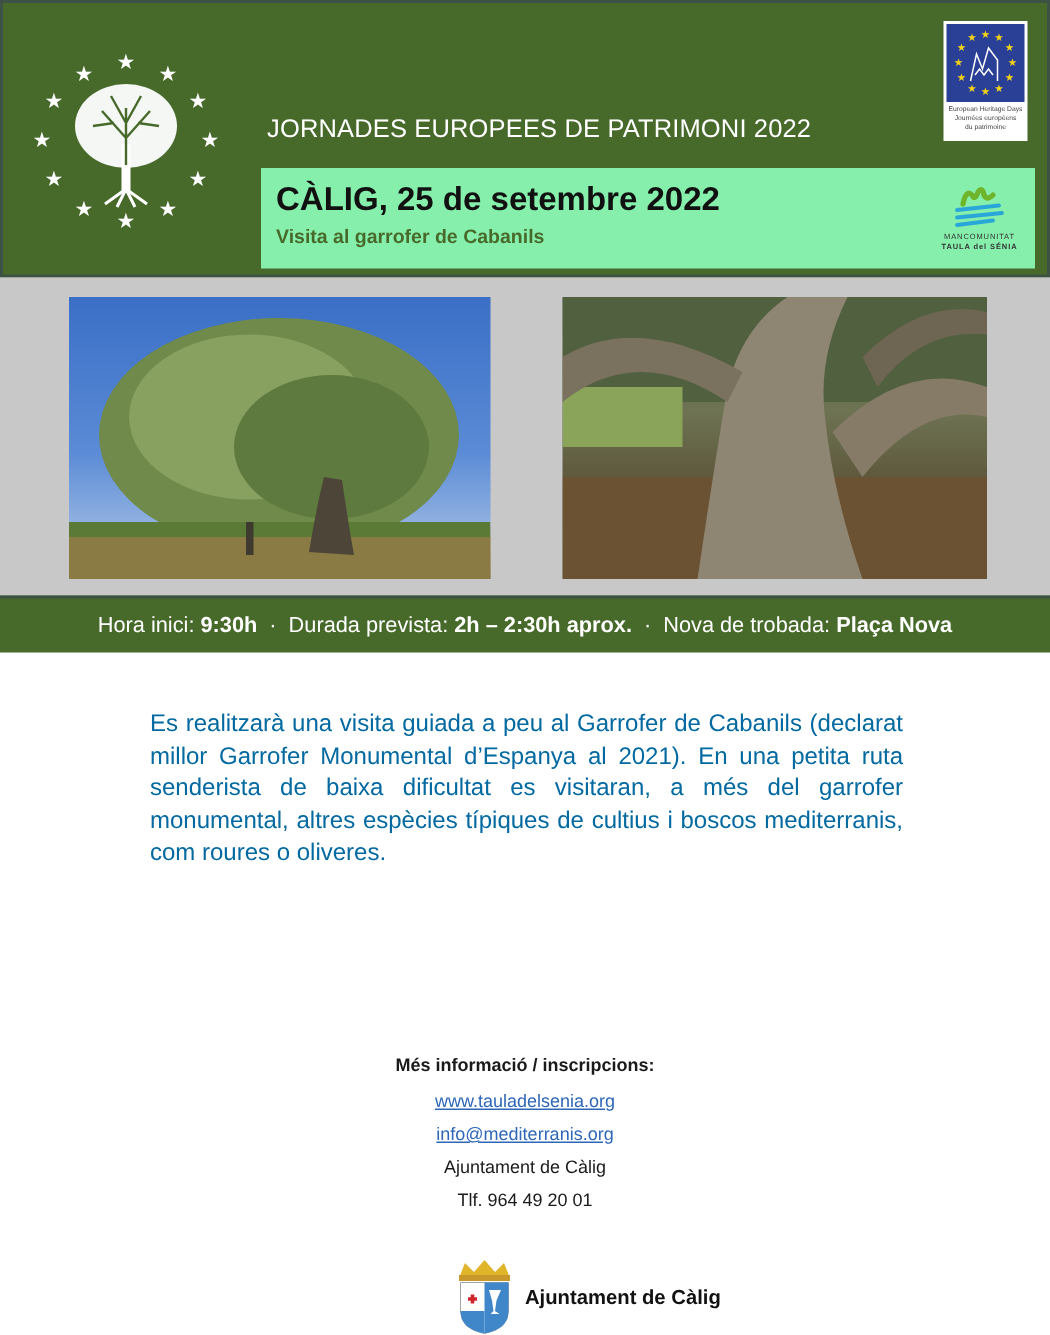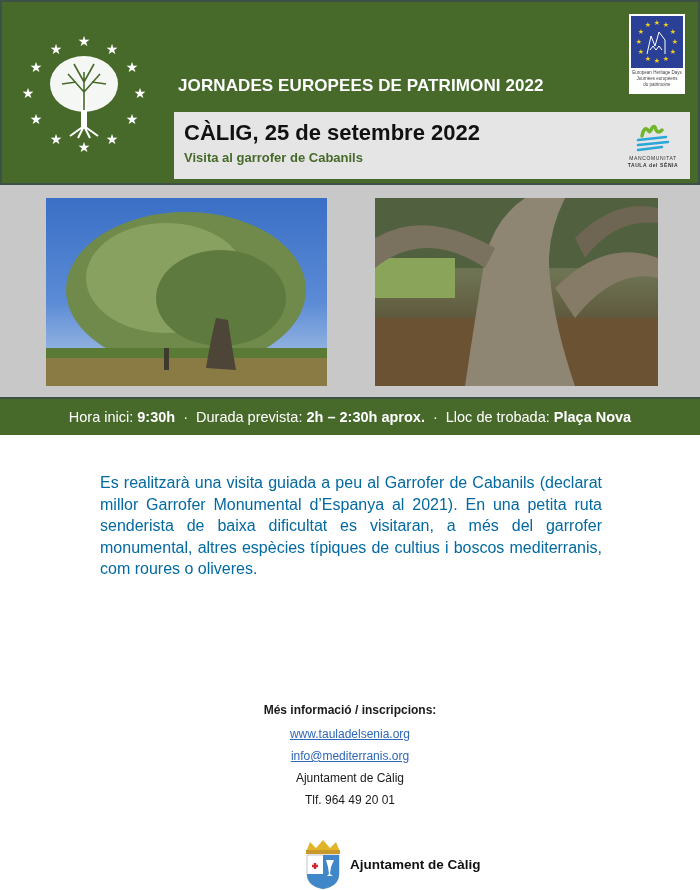--- a/index.html
+++ b/index.html
@@ -5,31 +5,31 @@
   * { box-sizing: border-box; margin: 0; padding: 0; }
   html, body { width: 700px; height: 890px; background: #ffffff; overflow: hidden; }
   body { font-family: "Liberation Sans", sans-serif; color: #1a1a1a; position: relative; }
 
   .header {
     position: absolute; left: 0; top: 0; width: 700px; height: 185px;
     background: #476a2b; border: 2px solid #3d5245;
   }
   .tree-logo { position: absolute; left: 14px; top: 24px; width: 136px; width: 136px; height: 136px; }
   .title { position: absolute; left: 176px; top: 26px; font-size: 27px; font-weight: bold; color: #ffffff; letter-spacing: 0.2px; }
-  .subtitle { position: absolute; left: 176px; top: 74px; font-size: 17px; font-weight: bold; color: #ffffff; letter-spacing: 0.1px; }
+  .subtitle { position: absolute; left: 176px; top: 74px; font-size: 17px; font-weight: normal; color: #ffffff; letter-spacing: 0.1px; }
 
   .ehd-logo {
     position: absolute; left: 627px; top: 12px; width: 56px; height: 80px; background: #ffffff;
     padding: 2px;
   }
   .ehd-flag { width: 52px; height: 52px; background: #2a3f96; position: relative; }
   .ehd-caption { font-size: 4.5px; color: #444; text-align: center; line-height: 6px; margin-top: 2px; }
 
   .white-box {
-    position: absolute; left: 172px; top: 110px; width: 516px; height: 67px; background: #e5e5e5; padding-left: 21px;
+    position: absolute; left: 172px; top: 110px; width: 516px; height: 67px; background: #86efac; padding-left: 21px;
   }
   .event-date { position: absolute; left: 10px; top: 8px; font-size: 22px; font-weight: bold; color: #111; }
   .event-sub { position: absolute; left: 10px; top: 38px; font-size: 13px; font-weight: bold; color: #476a2b; }
   .mancom-logo { position: absolute; left: 448px; top: 6px; width: 62px; height: 56px; }
   .mancom-text { position: absolute; left: 0; top: 37px; width: 62px; text-align: center; font-size: 5px; letter-spacing: 0.6px; color: #333; line-height: 7px; }
 
   .photo-strip {
     position: absolute; left: 0; top: 185px; width: 700px; height: 212px; background: #c8c8c8;
   }
   .photo { position: absolute; top: 13px; height: 188px; overflow: hidden; }
@@ -156,21 +156,21 @@
       <path d="M200 40 Q240 0 283 10 L283 25 Q240 20 210 60 Z" fill="#6e6653"></path>
     </svg>
   </div>
 </div>
 
 <div class="info-bar">
   <span>Hora inici: </span><b>9:30h</b>
   <span class="sep">·</span>
   <span>Durada prevista: </span><b>2h – 2:30h aprox.</b>
   <span class="sep">·</span>
-  <span>Lloc de trobada: </span><b>Plaça Nova</b>
+  <span>Nova de trobada: </span><b>Plaça Nova</b>
 </div>
 
 <p class="description">Es realitzarà una visita guiada a peu al Garrofer de Cabanils (declarat millor Garrofer Monumental d’Espanya al 2021). En una petita ruta senderista de baixa dificultat es visitaran, a més del garrofer monumental, altres espècies típiques de cultius i boscos mediterranis, com roures o oliveres.</p>
 
 <div class="contact">
   <div class="heading">Més informació / inscripcions:</div>
   <div class="line"><a>www.tauladelsenia.org</a></div>
   <div class="line"><a>info@mediterranis.org</a></div>
   <div class="line">Ajuntament de Càlig</div>
   <div class="line">Tlf. 964 49 20 01</div>

